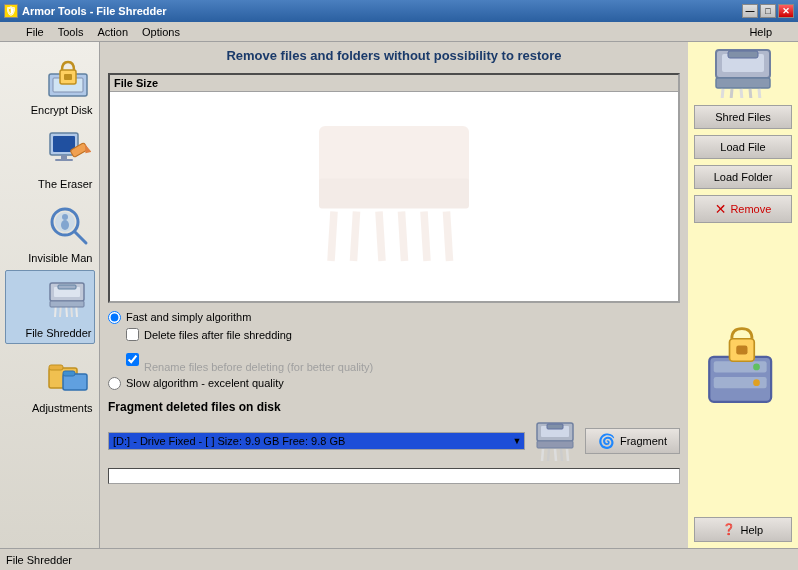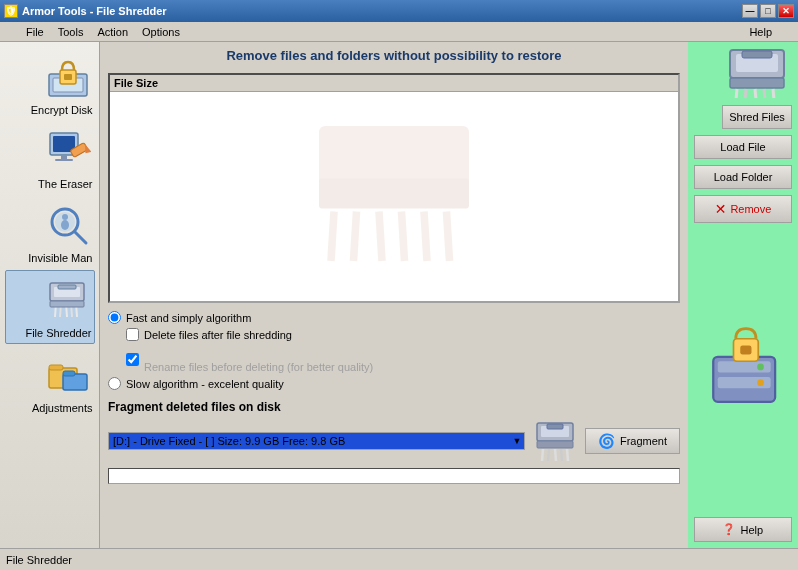--- a/index.html
+++ b/index.html
@@ -129,21 +129,21 @@
       transform: translate(-50%, -50%);
       color: rgba(200,180,160,0.5);
       font-size: 28px;
       font-weight: bold;
       white-space: nowrap;
       pointer-events: none;
       font-style: italic;
     }
     
     #options-section { margin-bottom: 6px; }
-    .radio-row { display: flex; align-items: center; gap: 5px; margin-bottom: 4px; }
+    .radio-row { display: flex; gap: 5px; margin-bottom: 4px; }
     .radio-row input[type=radio] { cursor: pointer; }
     .radio-row label { font-size: 11px; cursor: pointer; }
     .check-row { display: flex; align-items: center; gap: 5px; margin-bottom: 4px; padding-left: 18px; }
     .check-row input[type=checkbox] { cursor: pointer; }
     .check-row label { font-size: 11px; cursor: pointer; }
     .check-row.disabled label { color: #a0a0a0; margin-top: 16px; }
     
     #fragment-section {}
     #fragment-title { font-size: 12px; font-weight: bold; margin-bottom: 5px; }
     #fragment-row { display: flex; align-items: center; gap: 8px; }
@@ -186,22 +186,21 @@
       background: linear-gradient(to bottom, #70c070, #40a040);
       width: 0%;
     }
     
     #right-panel {
       width: 110px;
       display: flex;
       flex-direction: column;
       padding: 6px;
       gap: 6px;
-      background: #86efac;
-      align-items: flex-end;
+      background: #fef9c3;
     }
     .action-btn {
       width: 100%;
       padding: 5px 4px;
       background: linear-gradient(to bottom, #e8e4e0, #c8c4c0);
       border: 1px solid #a0a0a0;
       cursor: pointer;
       font-size: 11px;
       display: flex; align-items: center; gap: 4px;
       justify-content: center;

